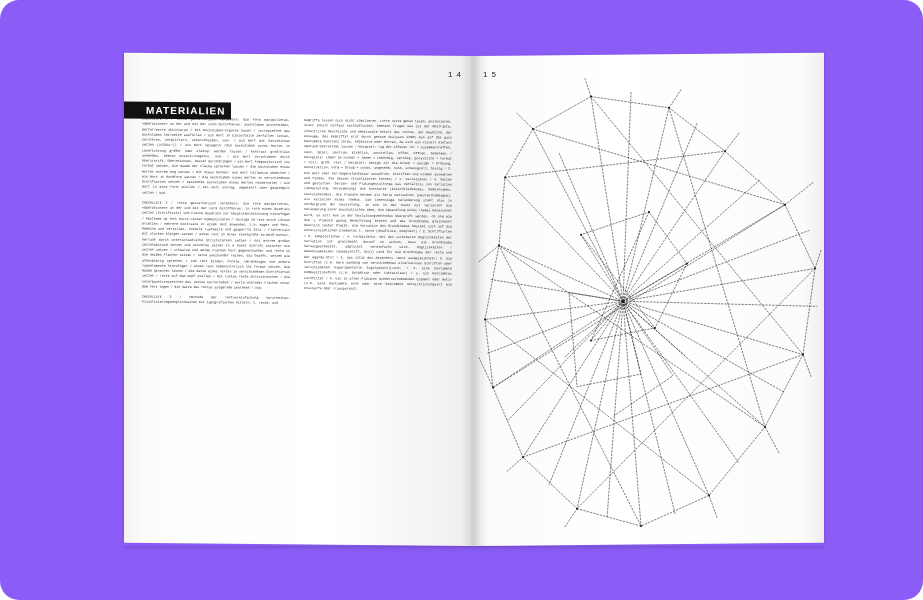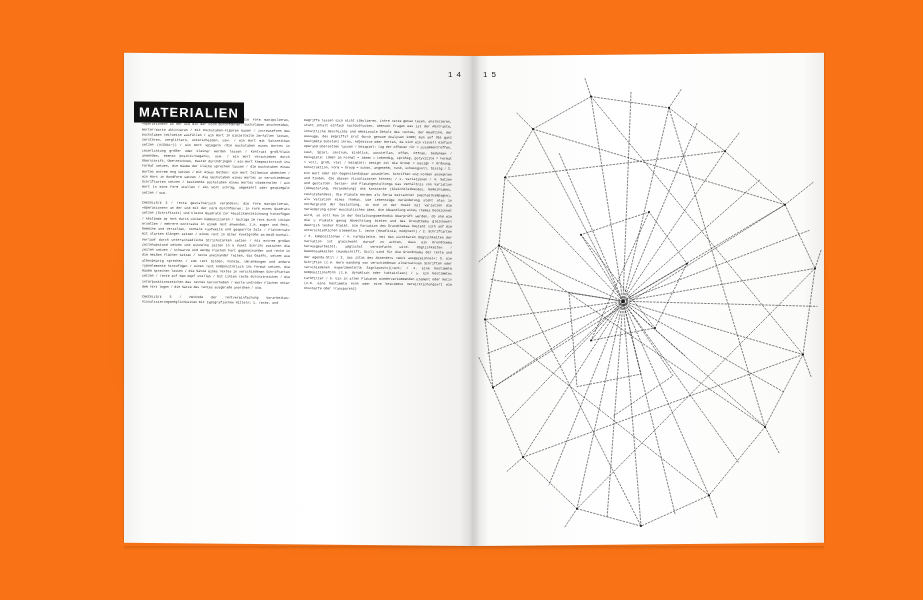--- a/index.html
+++ b/index.html
@@ -11,21 +11,22 @@
     width: 923px;
     height: 600px;
     overflow: hidden;
     font-family: "Liberation Sans", sans-serif;
   }
 
   #stage {
     position: relative;
     width: 923px;
     height: 600px;
-    background: #f97316;
+    background: #8b5cf6;
+    border-radius: 19px;
   }
 
   
   .book-shadow {
     position: absolute;
     left: 110px;
     top: 48px;
     width: 720px;
     height: 500px;
     background: radial-gradient(ellipse at 50% 55%, rgba(0,0,0,0.18) 0%, rgba(0,0,0,0.08) 45%, rgba(0,0,0,0.0) 72%);
@@ -88,28 +89,28 @@
     letter-spacing: 4px;
     color: #1b1b1b;
     z-index: 7;
     font-family: "Liberation Sans", sans-serif;
   }
   .folios .num { display: inline-block; padding: 0 6px; }
 
   
   .section-title {
     position: absolute;
-    left: 10px;
+    left: 0;
     top: 46px;
     background: #111111;
     color: #ffffff;
-    font-size: 13px;
+    font-size: 10px;
     letter-spacing: 1.1px;
     font-weight: bold;
-    padding: 3px 5px 3px 5px;
+    padding: 3px 5px 3px 22px;
     z-index: 8;
     transform: skewY(0.55deg);
   }
 
   
   .columns {
     position: absolute;
     left: 18px;
     top: 62px;
     width: 310px;

